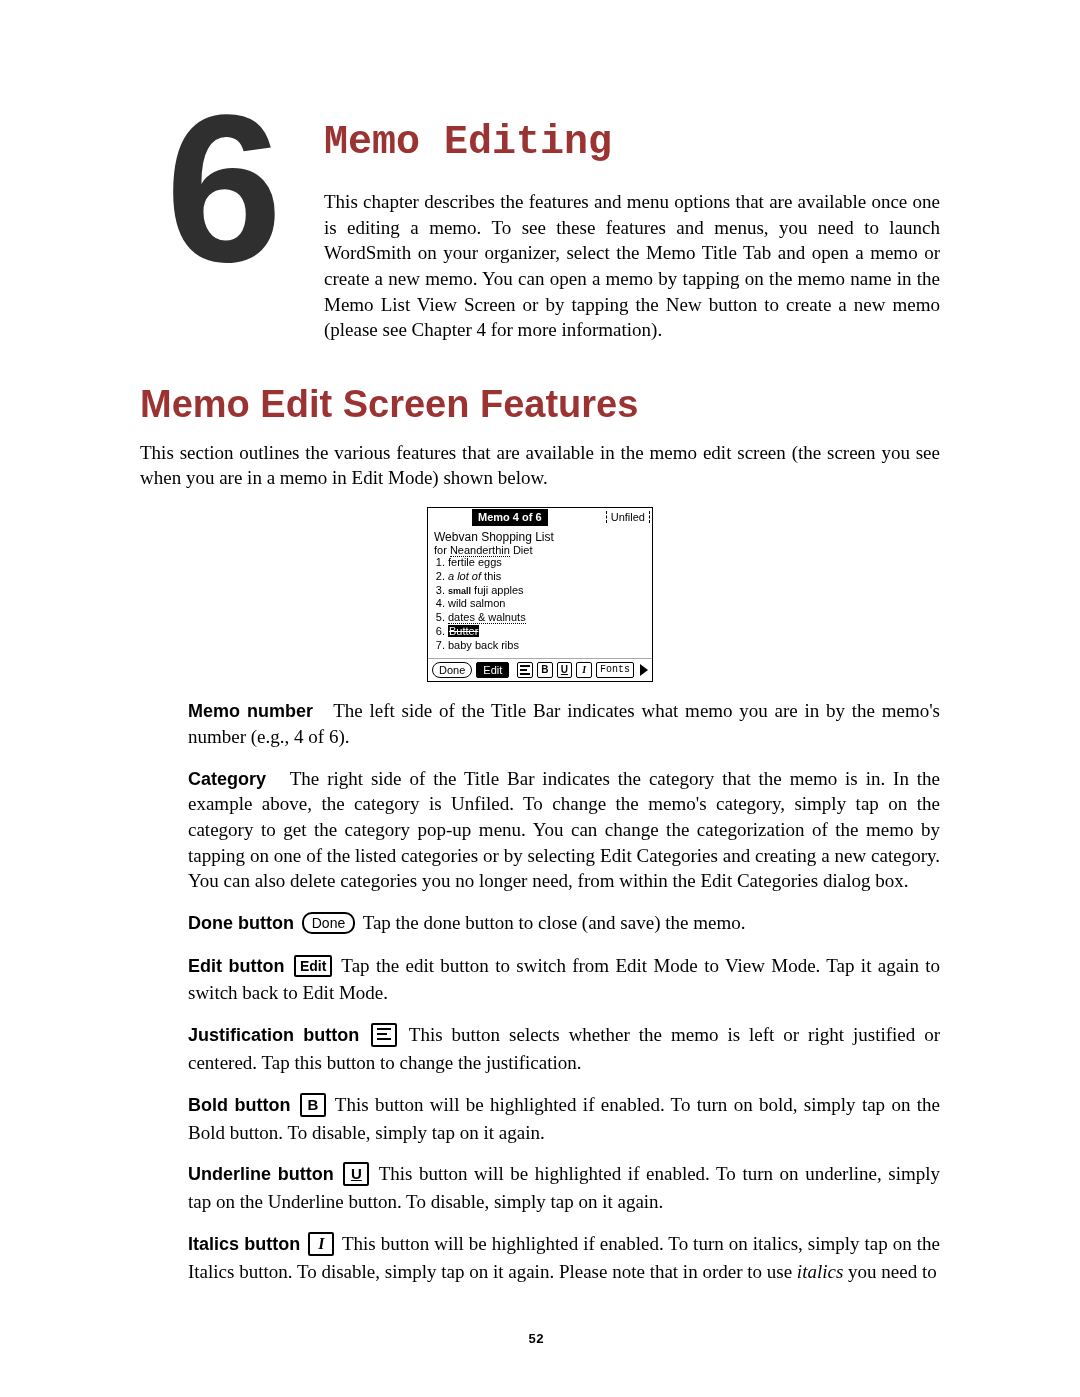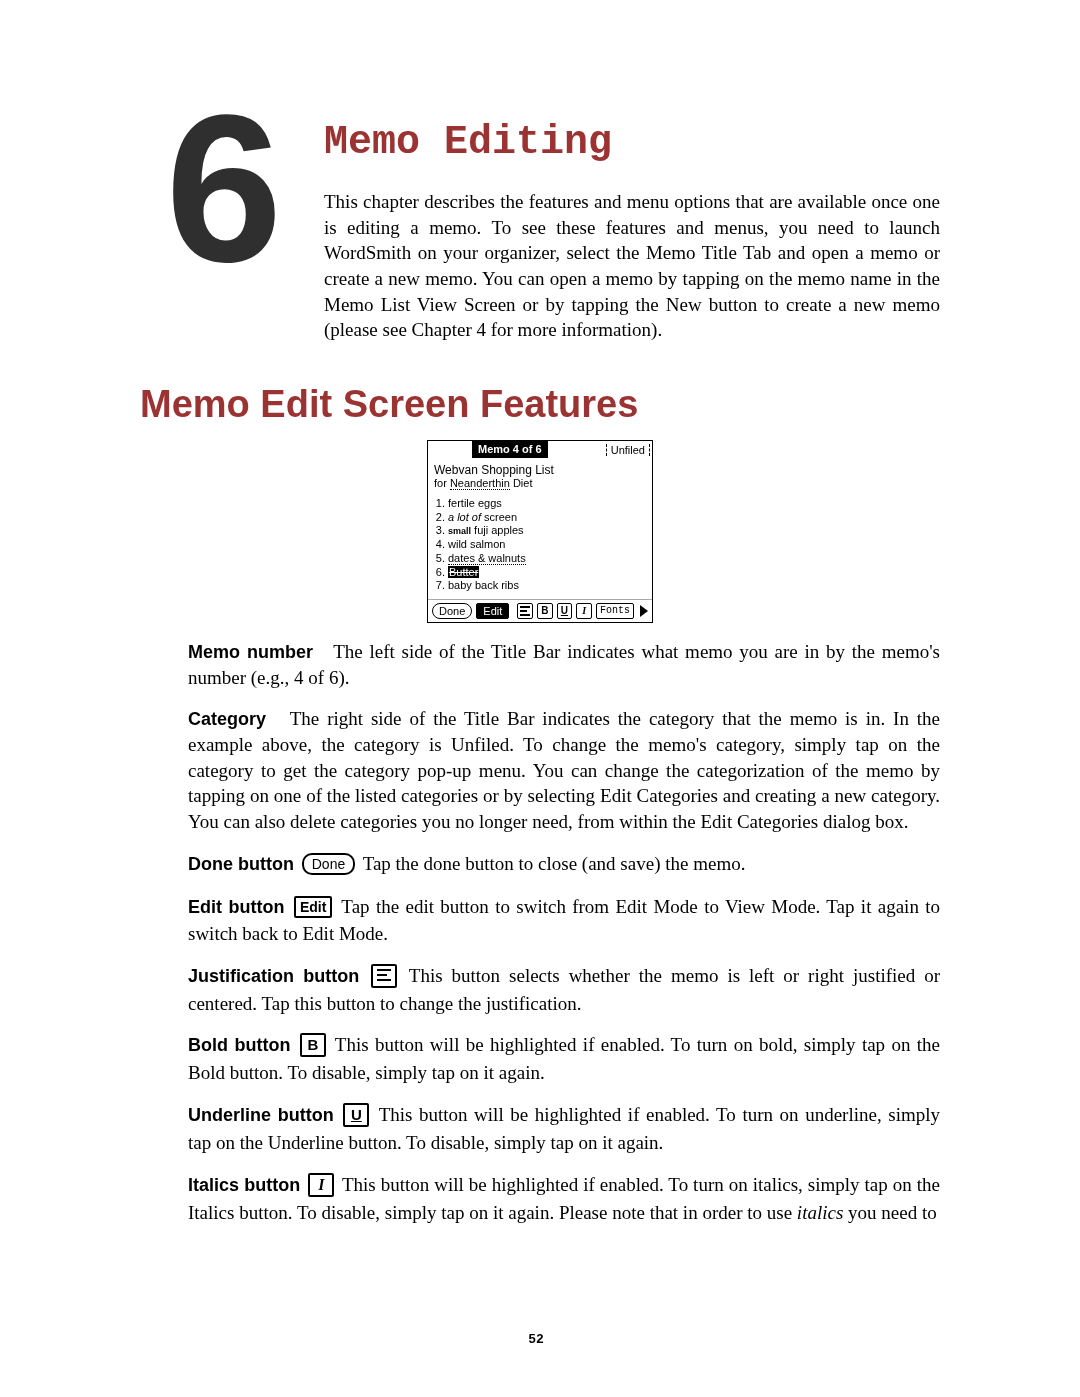--- a/index.html
+++ b/index.html
@@ -149,21 +149,20 @@
   }
   .figure .content {
     padding: 4px 6px 6px 6px;
   }
   .figure .memo-title {
     font-weight: 400;
     font-size: 12px;
   }
   .figure .subtitle {
     font-size: 11px;
-    margin-bottom: 8px;
   }
   .figure .subtitle .dotted { border-bottom: 1px dotted #000; }
   .figure ol {
     margin: 0;
     padding: 0 0 0 14px;
     font-size: 11px;
     line-height: 1.25;
   }
   .figure ol li { padding-left: 0; }
   .figure .toolbar {
@@ -236,34 +235,35 @@
 
   <div class="chapter-row">
     <div class="chapter-number">6</div>
     <div style="flex:1">
       <div class="chapter-title">Memo Editing</div>
       <div class="intro-text">This chapter describes the features and menu options that are available once one is editing a memo.  To see these features and menus, you need to launch WordSmith on your organizer, select the Memo Title Tab and open a memo or create a new memo.  You can open a memo by tapping on the memo name in the Memo List View Screen or by tapping the New button to create a new memo (please see Chapter 4 for more information).</div>
     </div>
   </div>
 
   <div class="section-heading">Memo Edit Screen Features</div>
+  <p class="body-text">This section outlines the various features that are available in the memo edit screen (the screen you see when you are in a memo in Edit Mode) shown below.</p>
 
   <div class="figure">
     <div class="titlebar">
       <span class="tab">Memo 4 of 6</span>
       <span class="cat">Unfiled</span>
     </div>
     <div class="content">
       <div class="memo-title">Webvan Shopping List</div>
       <div class="subtitle">
         <span>for </span><span class="dotted">Neanderthin</span><span> Diet</span>
       </div>
       <ol>
         <li><span>fertile  eggs</span></li>
-        <li><em>a lot of</em><span> screen</span></li>
+        <li><em>a lot of</em><span> this</span></li>
         <li><span class="small-word">small</span><span> fuji apples</span></li>
         <li><span> wild salmon</span></li>
         <li><span style="border-bottom:1px dotted #000"> dates &amp; walnuts</span></li>
         <li><span class="hl">Butter</span></li>
         <li><span>baby back ribs</span></li>
       </ol>
     </div>
     <div class="toolbar">
       <span class="tbtn">Done</span>
       <span class="tbtn dark">Edit</span>

